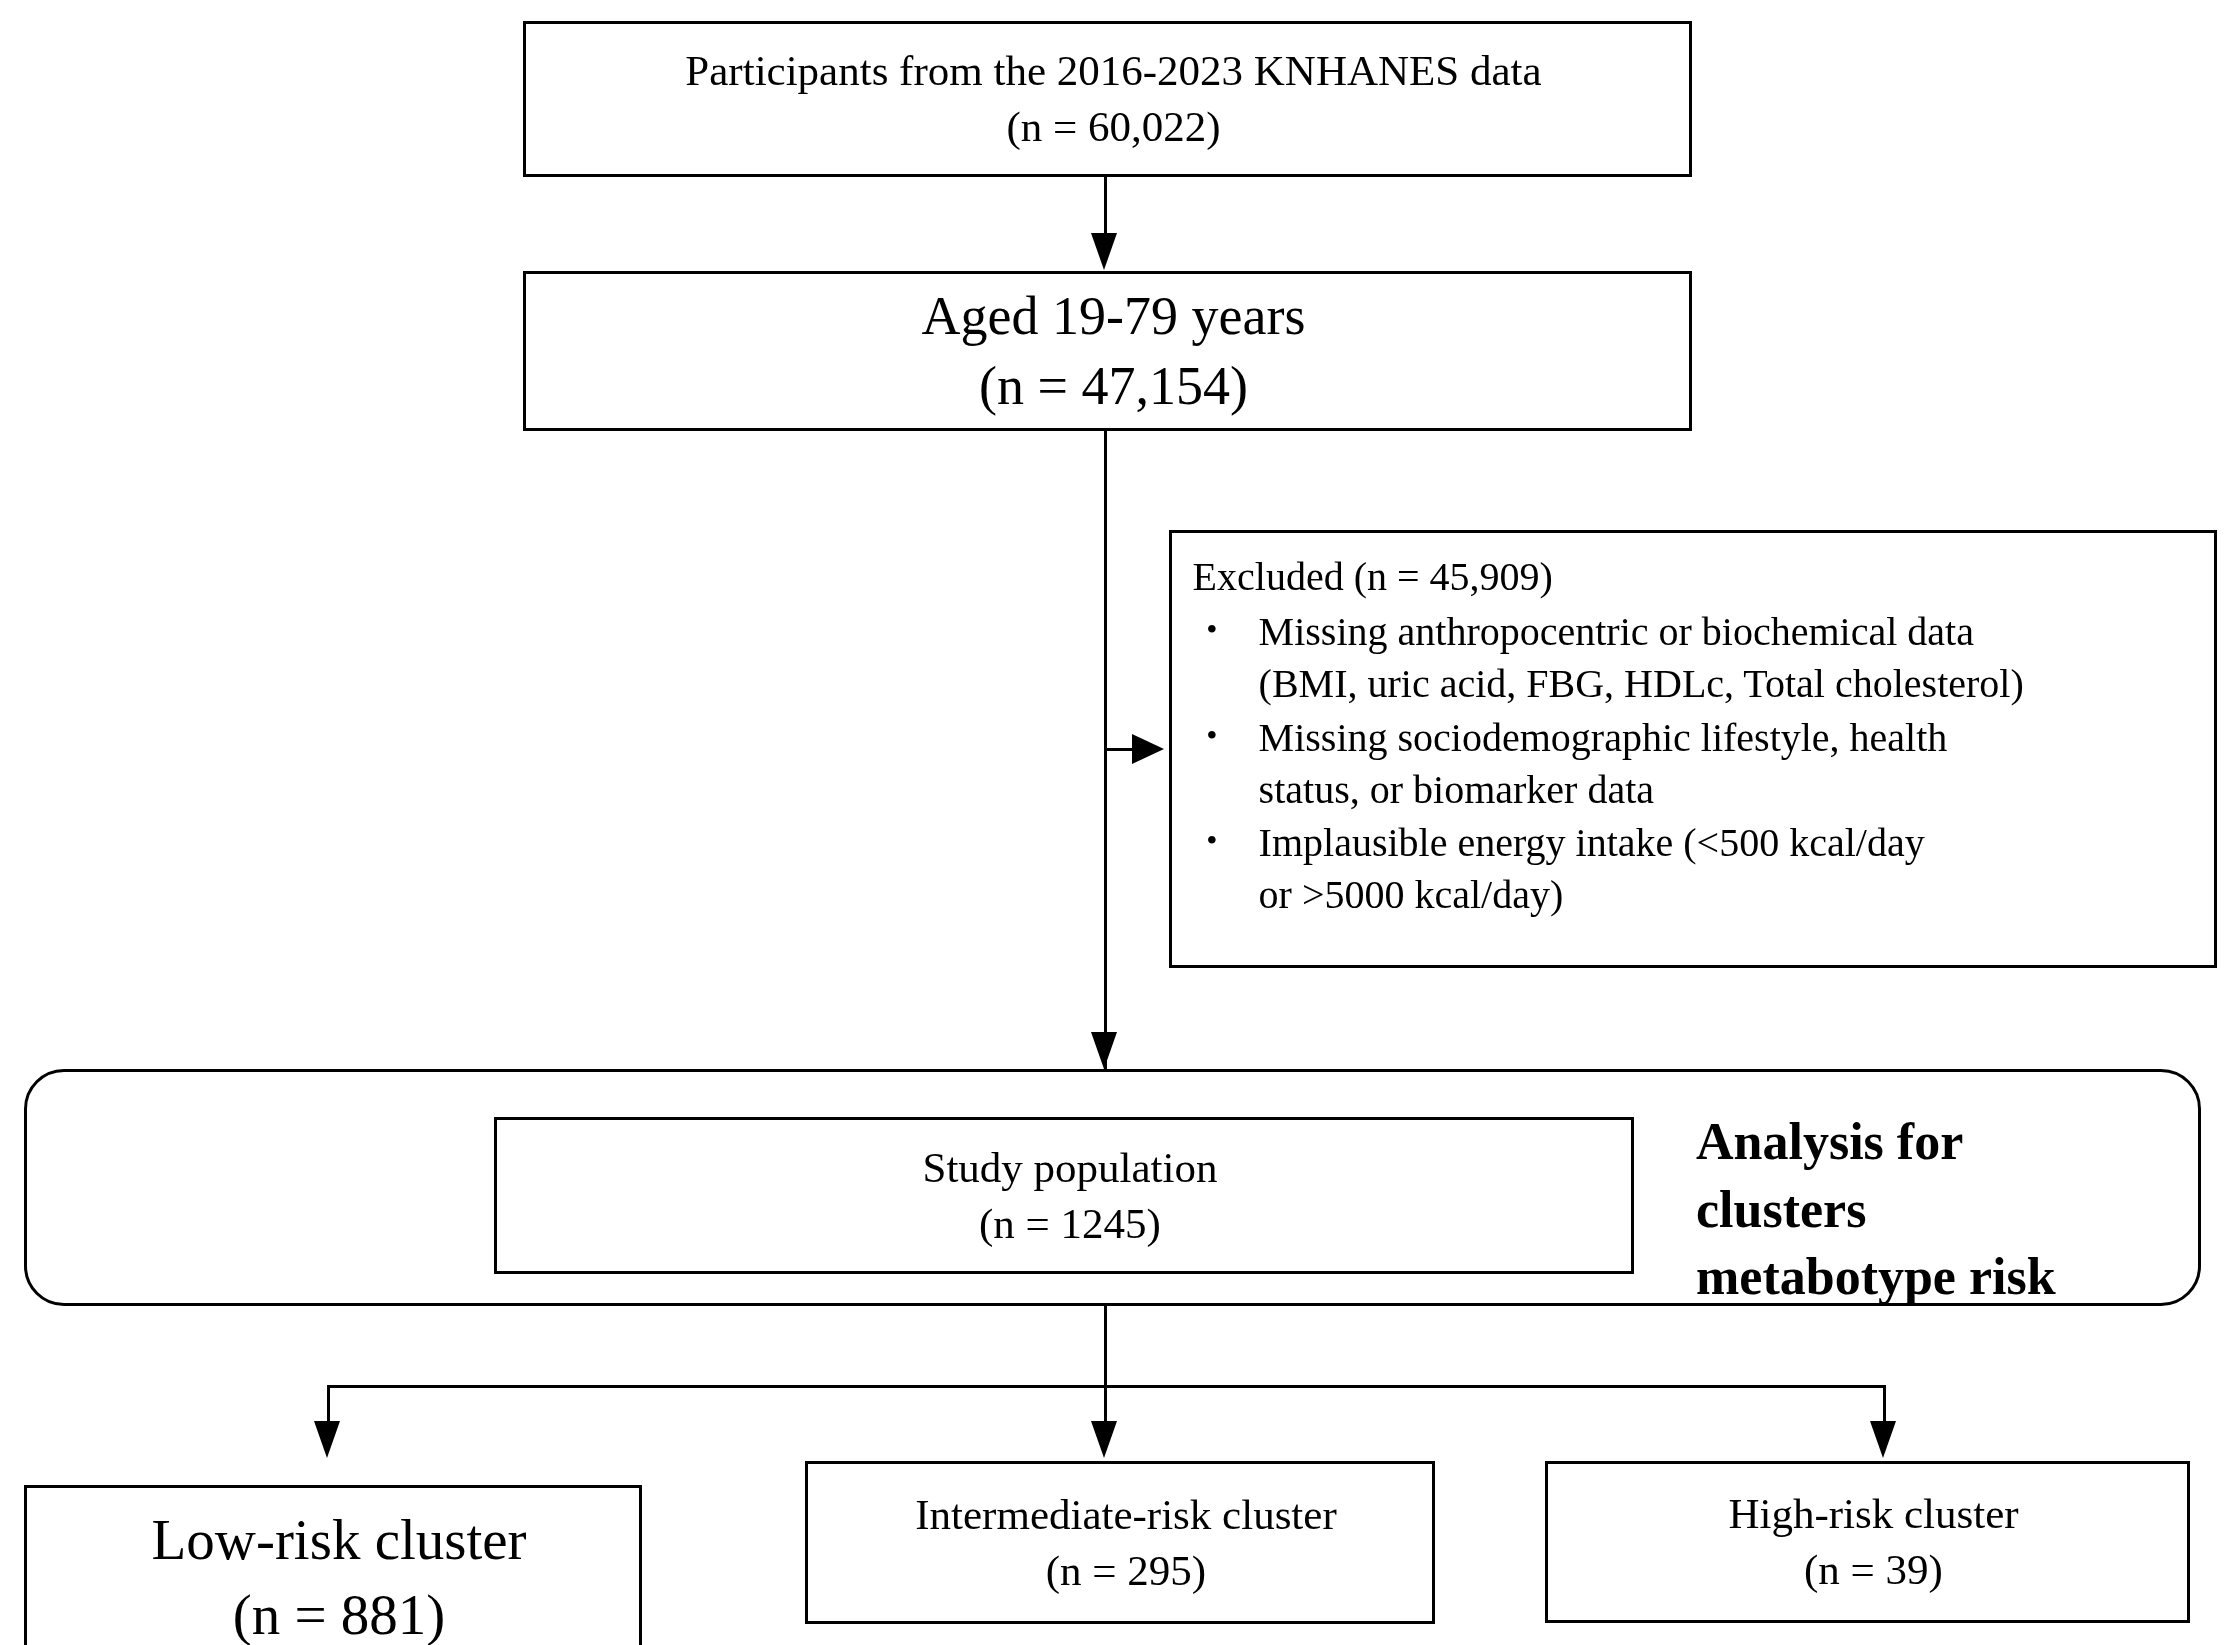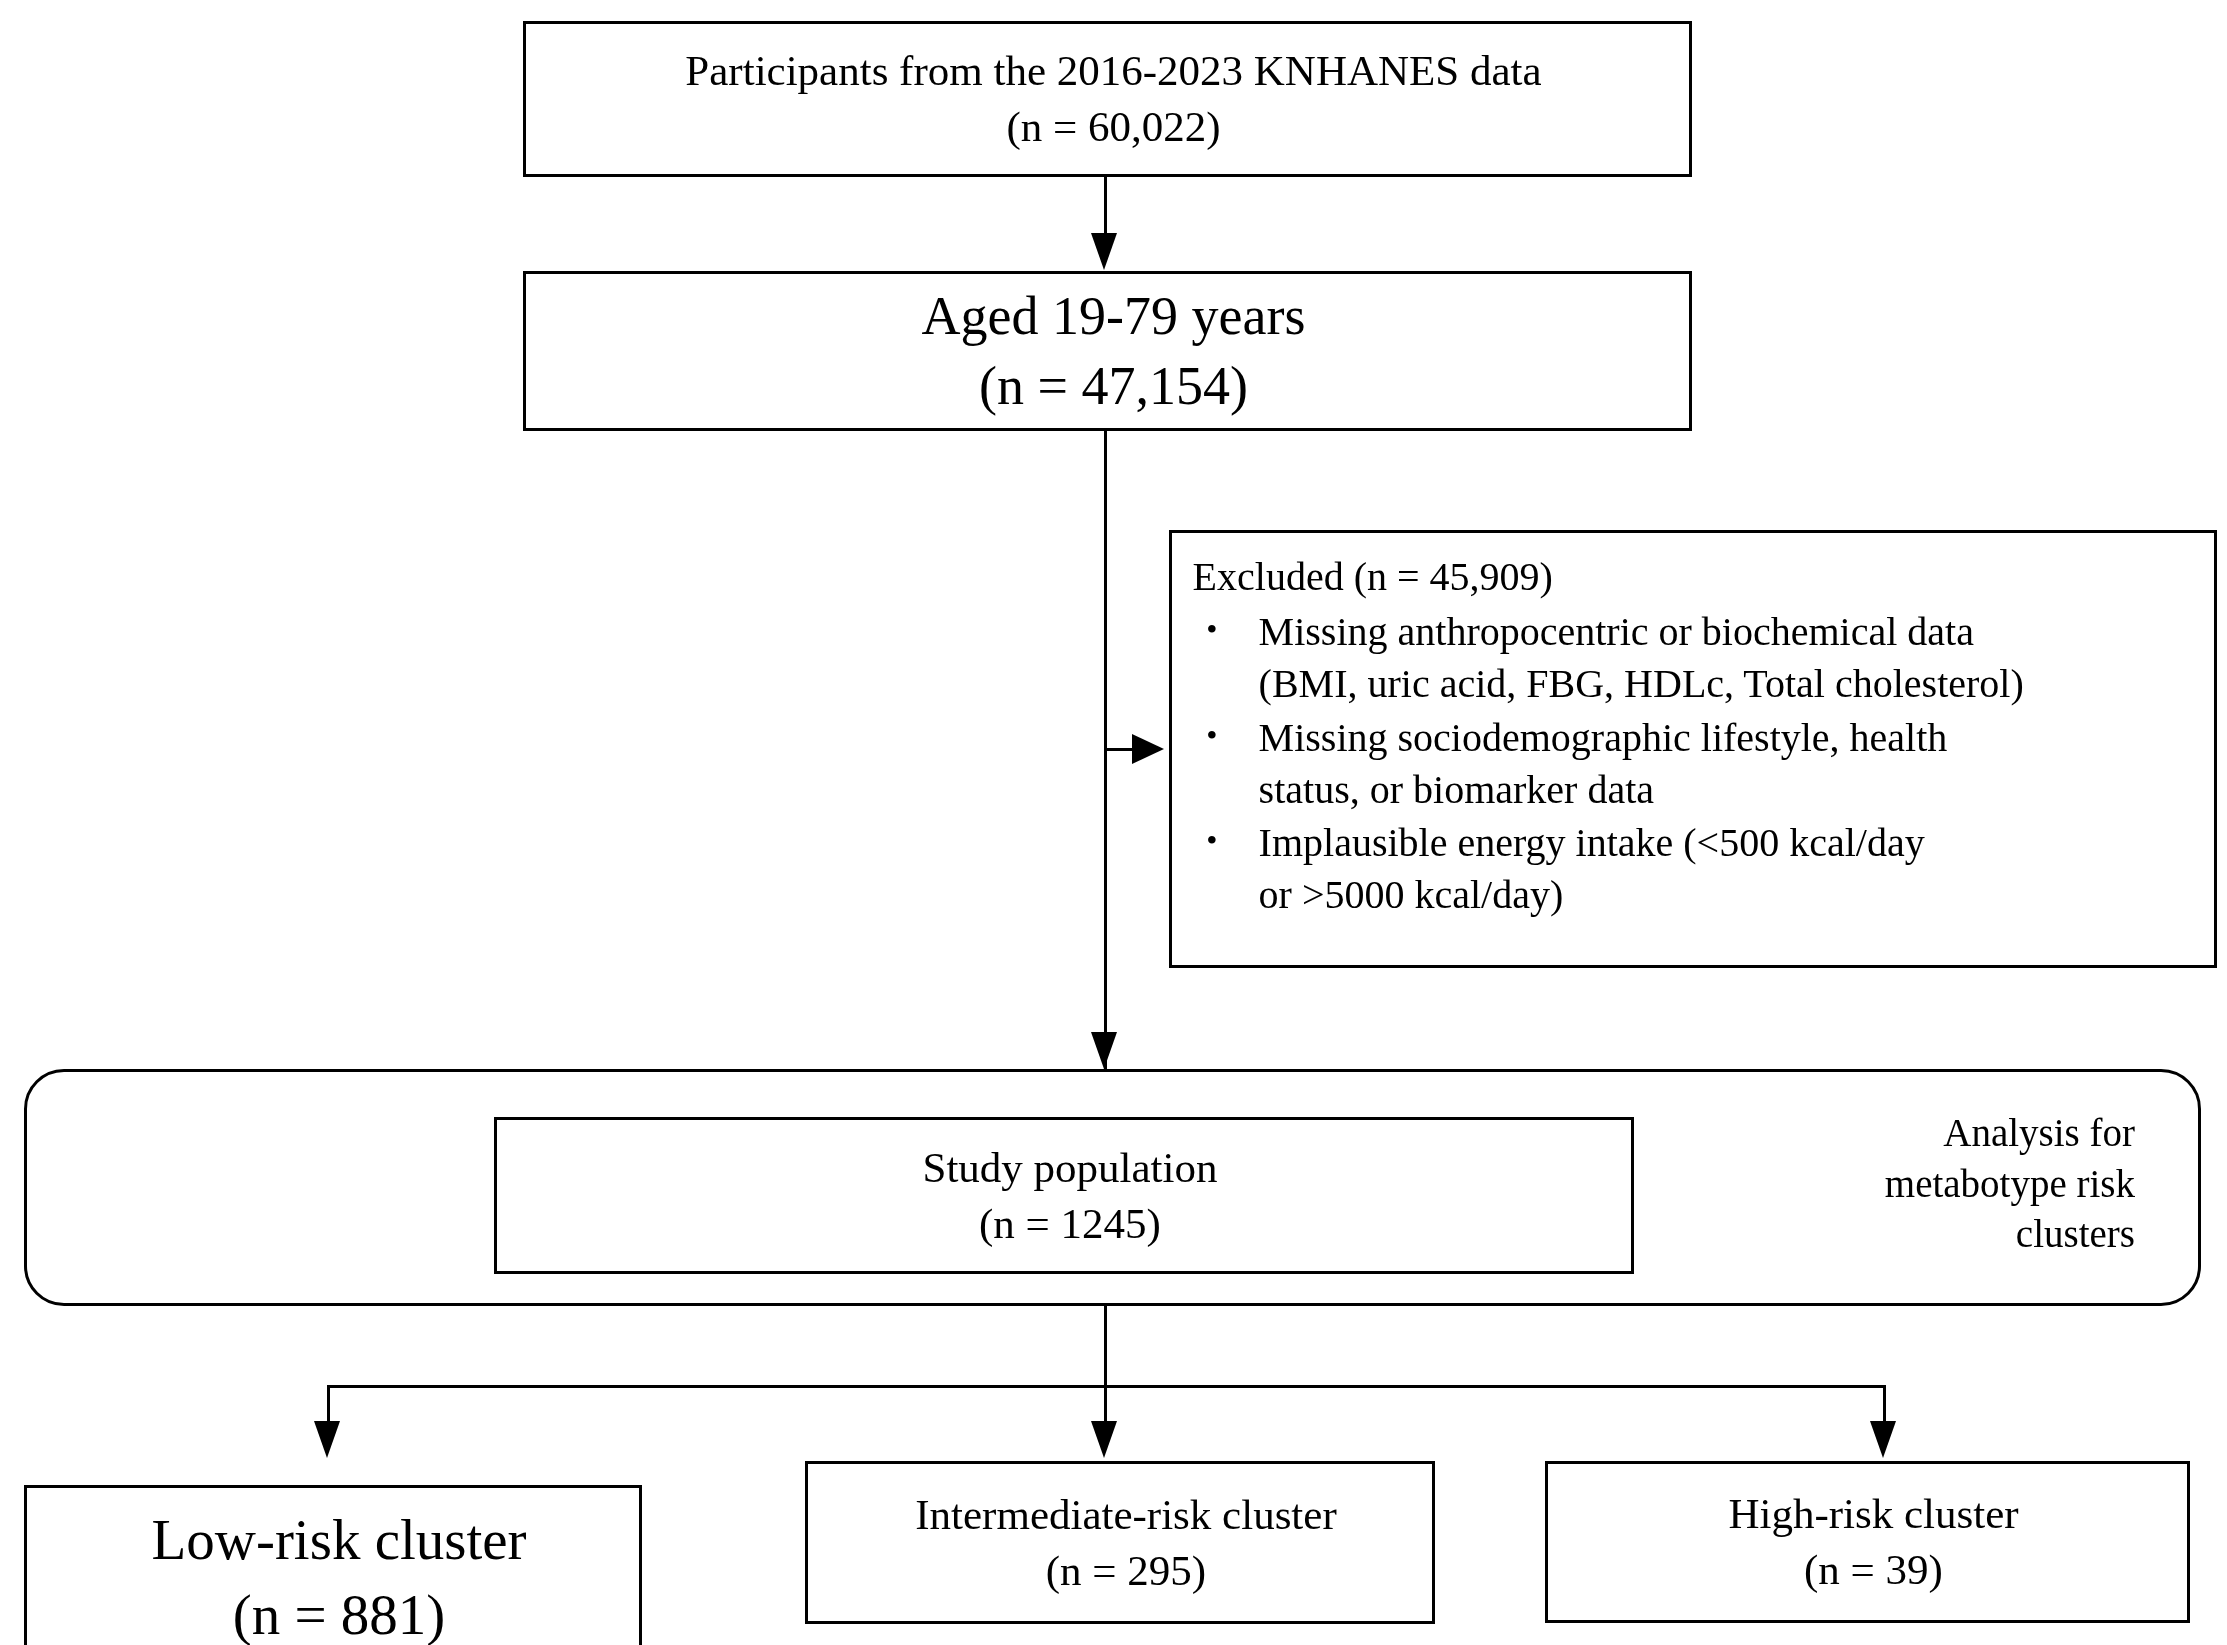--- a/index.html
+++ b/index.html
@@ -94,23 +94,23 @@
   }
   #box-study {
     left: 467px; top: 45px;
     width: 1140px; height: 157px;
     font-size: 43px;
   }
   #analysis-label {
     position: absolute;
     left: 1669px; top: 36px;
     width: 439px;
-    text-align: right;
-    font-weight: normal;
-    font-size: 39px;
+    text-align: left;
+    font-weight: bold;
+    font-size: 52px;
     line-height: 1.33;
   }
   #analysis-label .line { display:block; white-space: nowrap; }
 
   #box-low    { left: 24px;   top: 1461px; width: 618px;  height: 185px; font-size: 57px; margin-top: 24px; }
   #box-inter  { left: 805px; top: 1461px; width: 630px;  height: 163px; font-size: 43px; }
   #box-high   { left: 1545px; top: 1461px; width: 645px;  height: 162px; font-size: 43px; }
 
   
   .vline {
@@ -198,22 +198,22 @@
     </ul>
   </div>
 
   <div class="box" id="box-analysis">
     <div class="box" id="box-study">
       <span class="line">Study population</span>
       <span class="line">(n = 1245)</span>
     </div>
     <div id="analysis-label">
       <span class="line">Analysis  for</span>
+      <span class="line">clusters</span>
       <span class="line">metabotype risk</span>
-      <span class="line">clusters</span>
     </div>
   </div>
 
   <div class="vline" id="conn-down"></div>
   <div class="hline" id="branch-bar"></div>
   <div class="vline" id="drop-left"></div>
   <div class="vline" id="drop-mid"></div>
   <div class="vline" id="drop-right"></div>
   <div class="arrow-down" id="arrow-left"></div>
   <div class="arrow-down" id="arrow-mid"></div>

